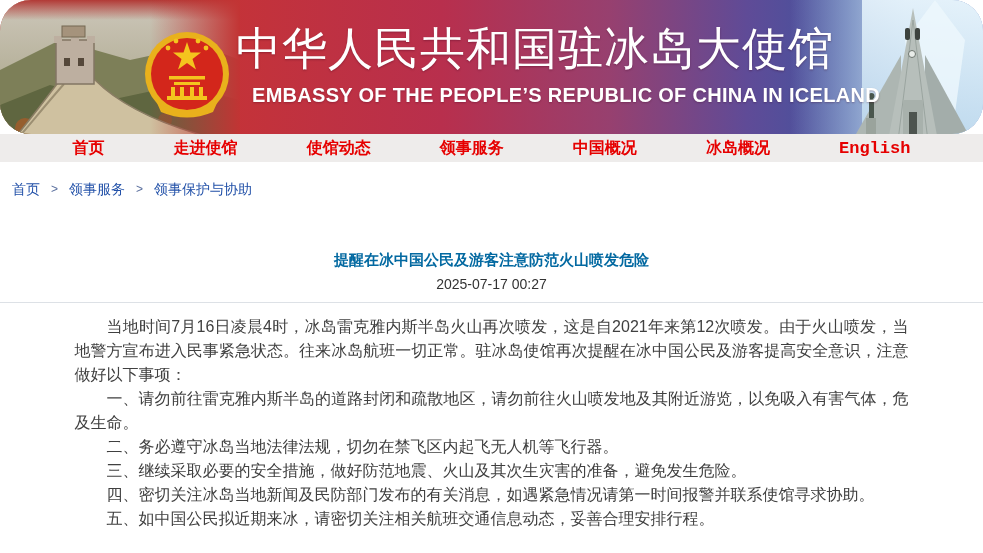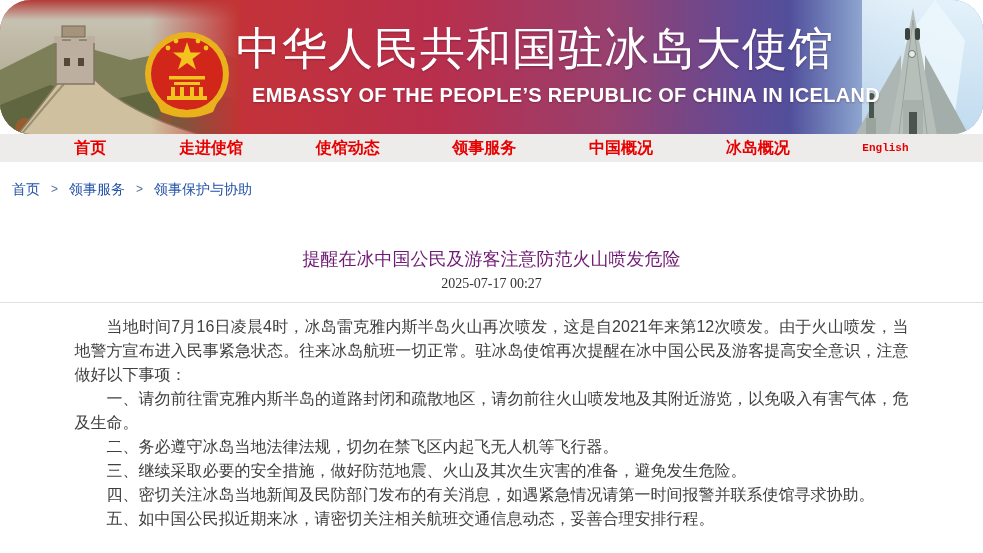--- a/index.html
+++ b/index.html
@@ -32,39 +32,39 @@
   
   .nav {
     height: 28px; background: #eeeceb;
     display: flex; align-items: center;
     justify-content: space-around; padding: 0 38px;
   }
   .nav-item {
     font-size: 16px; font-weight: bold; color: #e60000;
     cursor: pointer; white-space: nowrap; text-decoration: none;
   }
-  .nav-item:last-child { font-family: "Liberation Mono", monospace; font-size: 11px; }
+  .nav-item:last-child { font-family: "Liberation Mono", monospace; font-size: 17px; }
 
   
   .breadcrumb {
     margin: 17px 0 0 12px;
     display: flex; align-items: center; gap: 11px;
     font-size: 14px; line-height: 20px;
   }
   .crumb { color: #2150a8; cursor: pointer; text-decoration: none; }
   .crumb-sep { color: #5a6f9e; font-size: 12px; }
 
   
   .article-title {
     margin-top: 49px; text-align: center;
-    font-size: 18px; font-weight: normal; color: #701a75; line-height: 23px;
+    font-size: 15px; font-weight: bold; color: #0369a1; line-height: 23px;
   }
   .article-date {
     margin-top: 5px; text-align: center;
-    font-size: 14px; color: #333333; line-height: 16px; font-family: Liberation Serif, serif;
+    font-size: 14px; color: #333333; line-height: 16px;
   }
   .divider { border: 0; border-top: 1px solid #dde1e6; margin: 10px 0 0 0; width: 100%; }
   .article-body {
     width: 834px; margin: 12px auto 0 auto;
     font-size: 16px; line-height: 24px; color: #404040;
     text-align: justify;
   }
   .article-body p { margin: 0; text-indent: 2em; }
 </style>
 </head>

